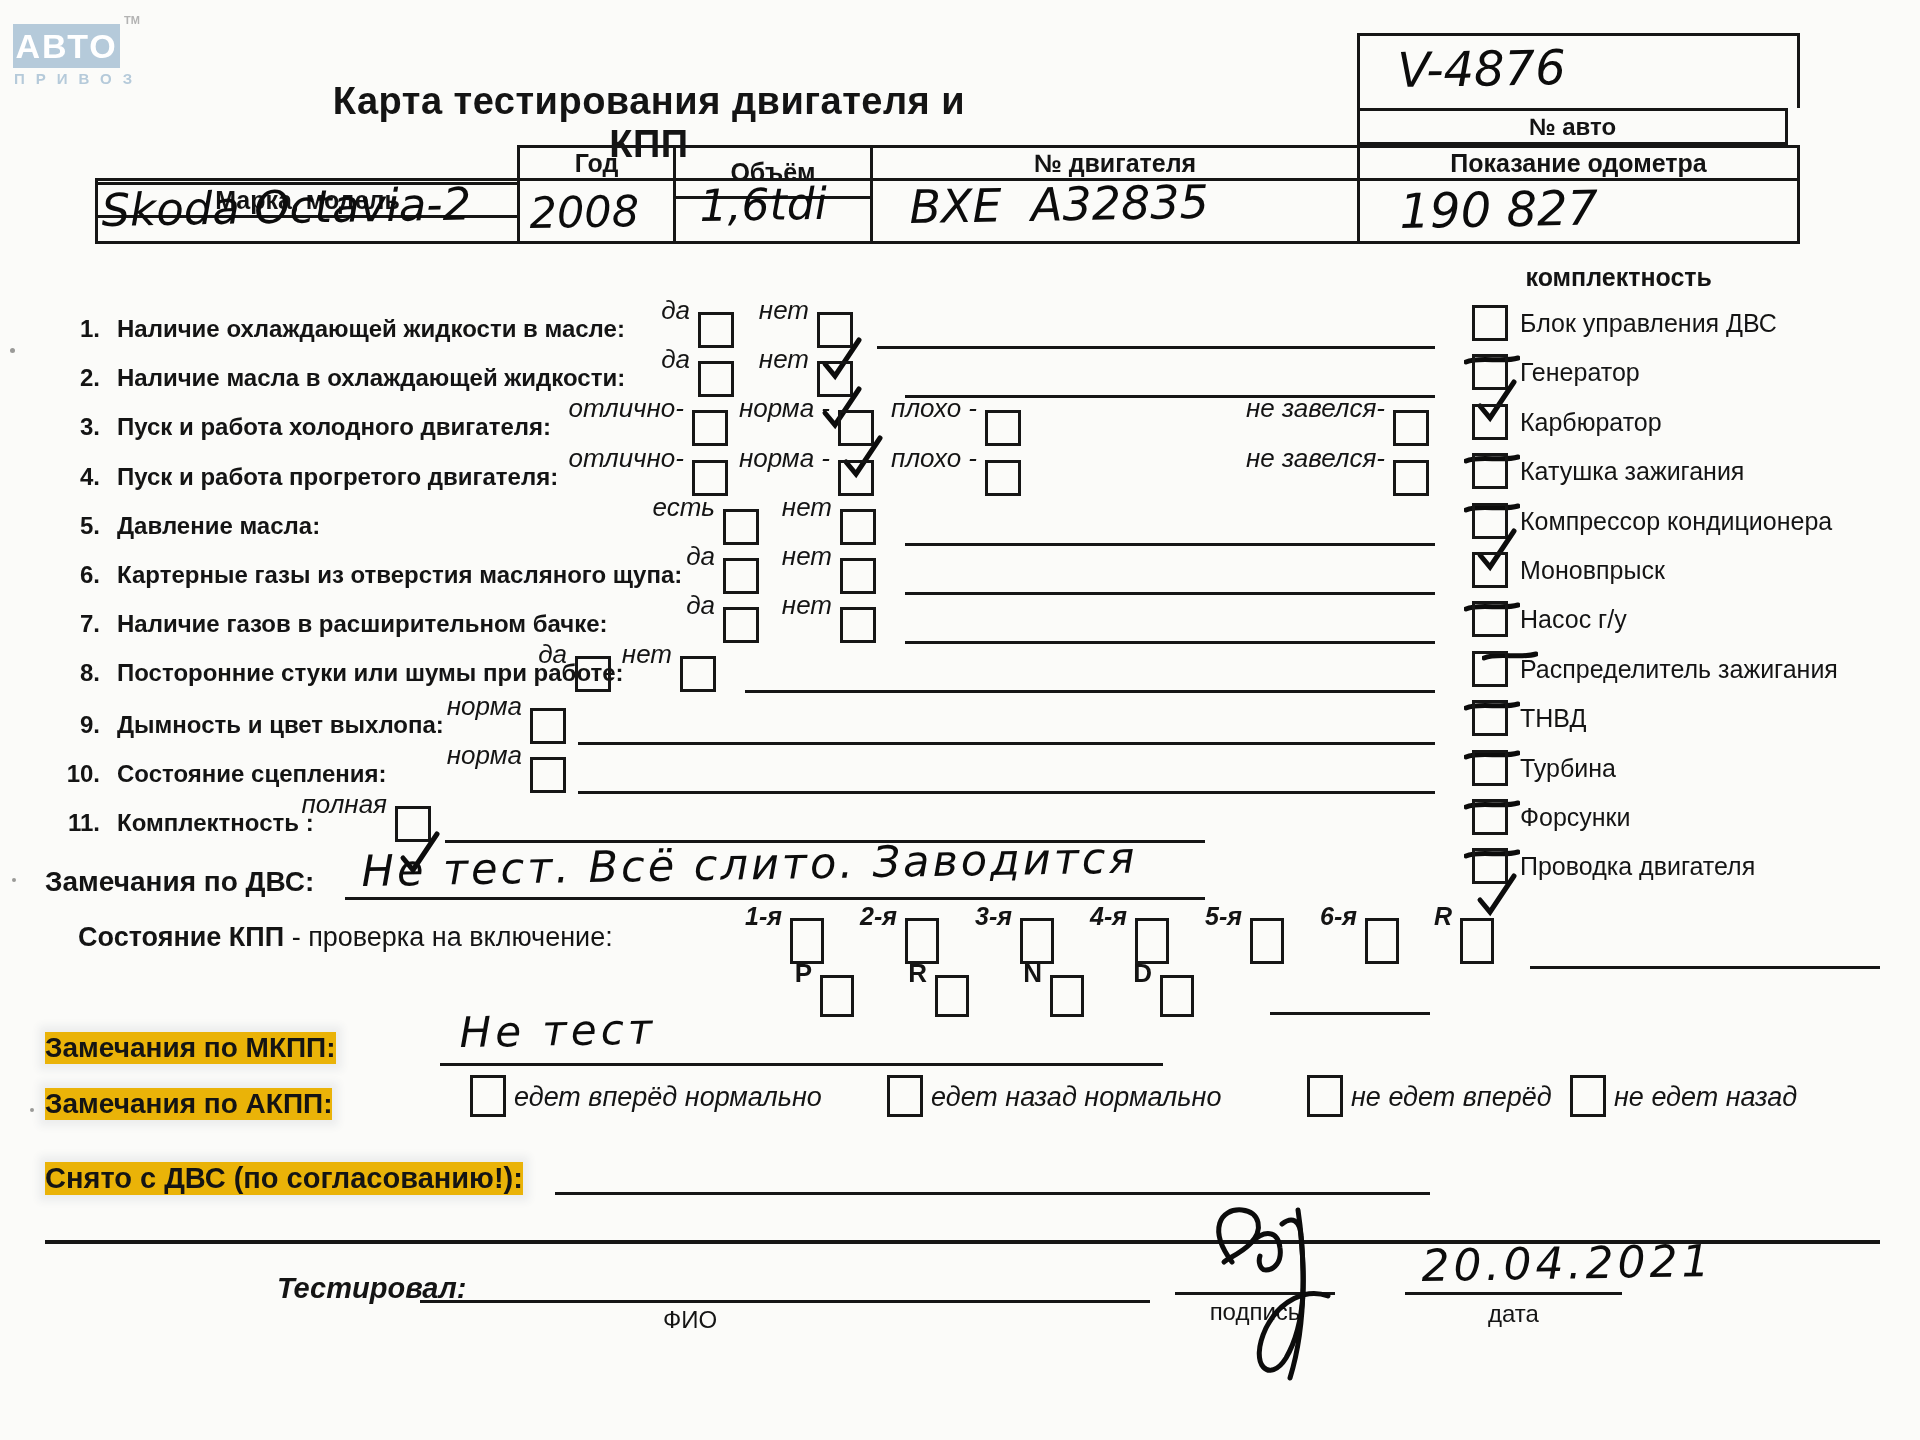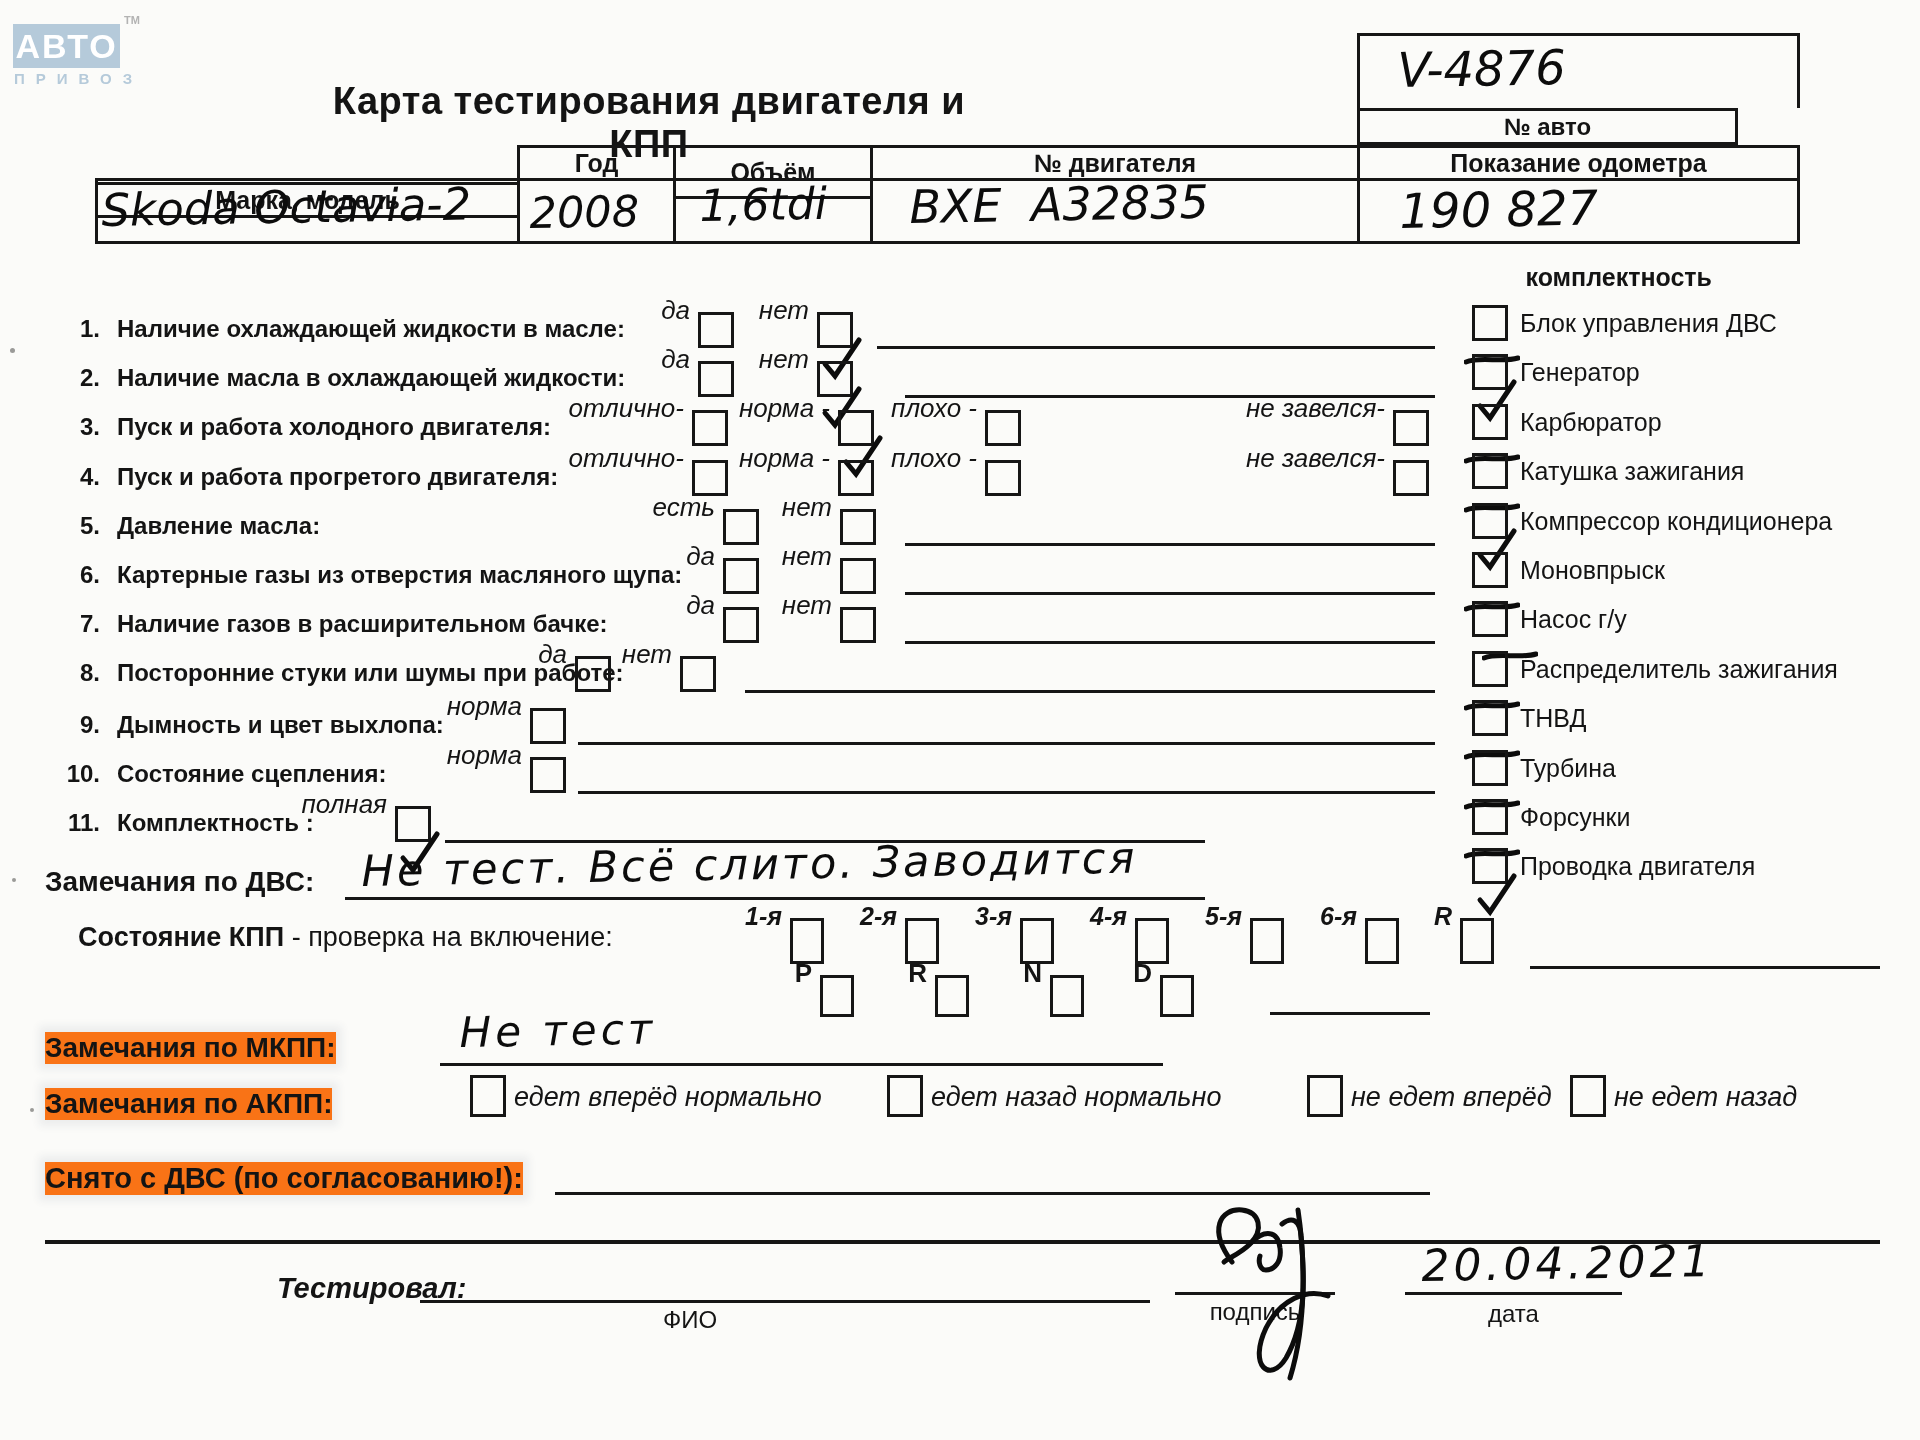--- a/index.html
+++ b/index.html
@@ -24,42 +24,42 @@
   .num{font-weight:bold;font-size:24px;text-align:right;}
   .q-label{font-weight:bold;font-size:24px;white-space:nowrap;}
   .opt{position:absolute;}
   .opt-label{position:absolute;right:100%;margin-right:8px;top:50%;transform:translateY(-55%);
              font-style:italic;font-size:26px;font-weight:500;white-space:nowrap;}
   .cbx{box-sizing:border-box;border:3px solid #161616;background:transparent;}
   .line{border-bottom:3px solid #161616;height:0;}
   .mark{position:absolute;pointer-events:none;}
   
   .sec-label{font-weight:bold;font-size:28px;white-space:nowrap;}
-  .shade{background:#f97316;box-shadow:0 0 8px 6px #eceded;}
+  .shade{background:#eab308;box-shadow:0 0 8px 6px #eceded;}
   .gear-label{font-style:italic;font-weight:bold;font-size:25px;}
   .it{font-style:italic;font-size:27px;white-space:nowrap;}
   .comp-label{font-size:25px;font-weight:500;white-space:nowrap;}
   .small-cap{font-size:24px;}
   .speck{position:absolute;background:#9a9a98;border-radius:50%;}
 </style>
 </head>
 <body>
 
 <div class="page">
 
   <div class="abs logo-box" style="left:13px;top:24px;width:107px;height:44px;">
     <span>АВТО</span>
   </div>
   <span class="abs logo-tm" style="left:124px;top:14px;">TM</span>
   <div class="abs logo-sub" style="left:14px;top:70px;">ПРИВОЗ</div>
 
   <h1 class="abs title" style="left:300px;top:76px;width:690px;">Карта тестирования двигателя  и КПП</h1>
 
   <div class="abs cell" style="left:1357px;top:33px;width:443px;height:75px;border-bottom-width:0;"></div>
-  <div class="abs cell th" style="left:1357px;top:108px;width:381px;height:37px;font-size:24px;">
+  <div class="abs cell th" style="left:1357px;top:108px;width:431px;height:37px;font-size:24px;">
     <span>№ авто</span>
   </div>
   <div class="abs hw" style="left:1398px;top:42px;font-size:48px;">V-4876</div>
 
   <div class="abs cell th" style="left:95px;top:145px;width:425px;height:36px;margin-top:37px;">Марка, модель</div>
   <div class="abs cell th" style="left:517px;top:145px;width:159px;height:36px;">Год</div>
   <div class="abs cell th" style="left:673px;top:145px;width:200px;height:54px;">Объём</div>
   <div class="abs cell th" style="left:870px;top:145px;width:490px;height:36px;">№ двигателя</div>
   <div class="abs cell th" style="left:1357px;top:145px;width:443px;height:36px;">Показание одометра</div>
 

